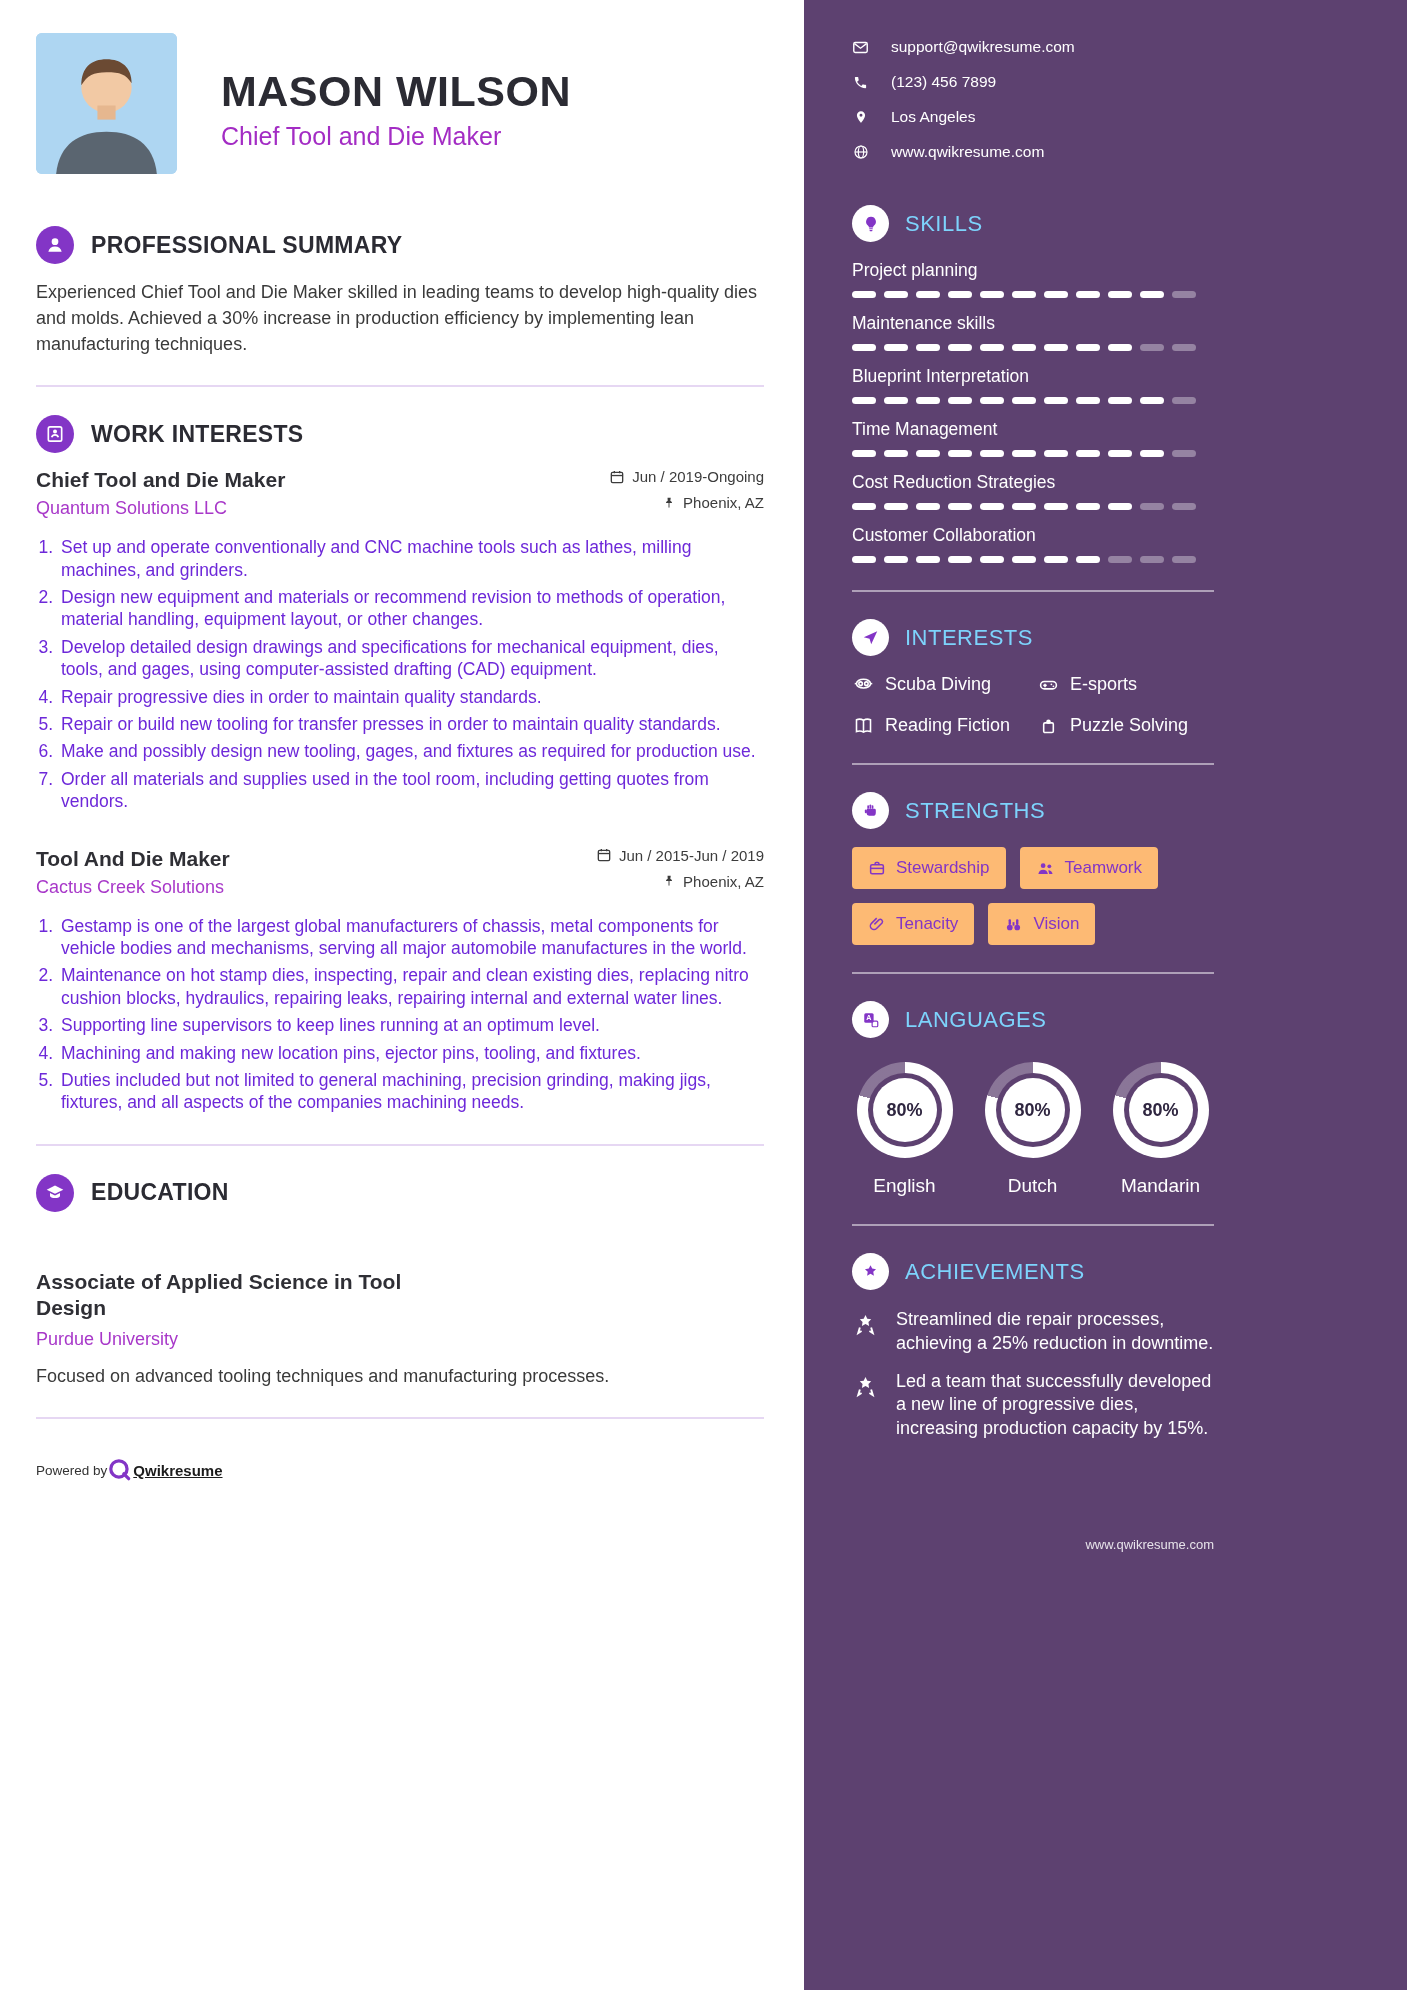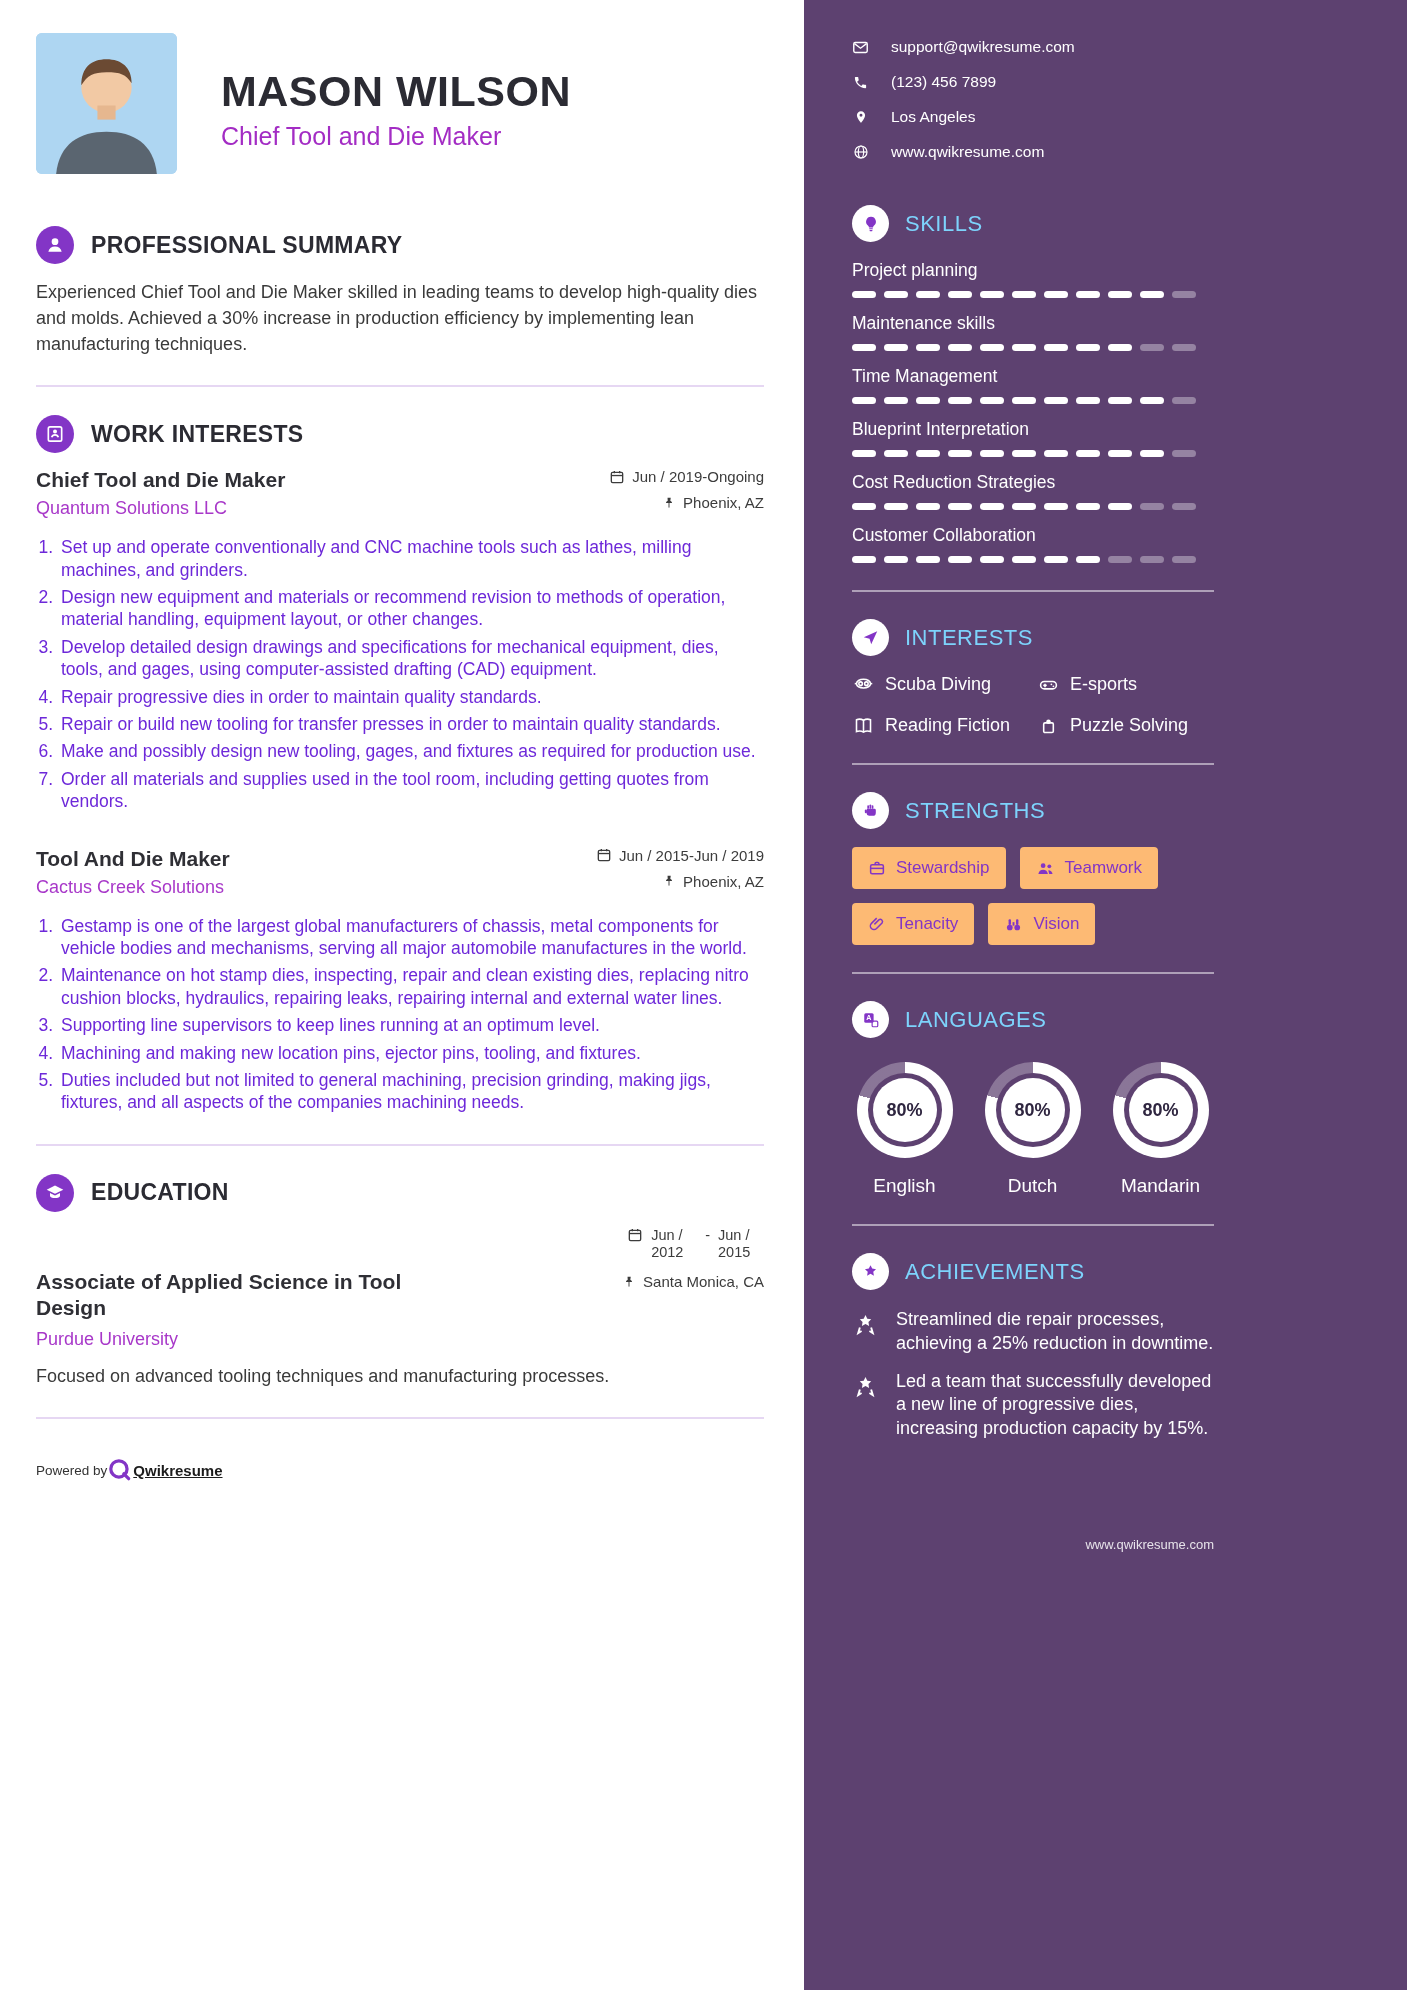--- a/index.html
+++ b/index.html
@@ -232,40 +232,20 @@
               <path d="M6 12v3.5c0 1.4 2.7 2.5 6 2.5s6-1.1 6-2.5V12l-6 3z"></path>
             </svg>
         </span>
         <span class="sec-title">EDUCATION</span>
       </div>
       <div class="edu-head">
         <div class="edu-left">
           <div class="degree">Associate of Applied Science in Tool Design</div>
           <div class="school">Purdue University</div>
         </div>
-        <div class="meta">
-          <div class="edu-dates">
-            <svg width="16" height="16" viewBox="0 0 24 24" fill="none" stroke="#3c3c3c" stroke-width="2">
-                <rect x="3.5" y="5" width="17" height="15.5" rx="2"></rect>
-                <line x1="3.5" y1="9.8" x2="20.5" y2="9.8"></line>
-                <line x1="8" y1="3" x2="8" y2="6.5"></line>
-                <line x1="16" y1="3" x2="16" y2="6.5"></line>
-              </svg>
-            <span class="edu-date">Jun / 2012</span>
-            <span>-</span>
-            <span class="edu-date">Jun / 2015</span>
-          </div>
-          <div class="meta-row">
-            <svg width="14" height="14" viewBox="0 0 24 24" fill="#3c3c3c">
-                <path d="M9.5 3h5.5l-.8 5.2 2.8 2V12H7v-1.8l2.8-2z"></path>
-                <rect x="11.2" y="12" width="1.6" height="8" rx=".8"></rect>
-              </svg>
-            <span>Santa Monica, CA</span>
-          </div>
-        </div>
       </div>
       <p class="edu-note">Focused on advanced tooling techniques and manufacturing processes.</p>
     </div>
 
     <div class="divider"></div>
 
     <div class="footer">
       <span class="powered">Powered by</span>
       <svg width="26" height="26" viewBox="0 0 24 24">
           <circle cx="11" cy="11" r="7.5" fill="none" stroke="#8335c6" stroke-width="3"></circle>
@@ -354,37 +334,37 @@
               <span class="dash"></span>
               <span class="dash"></span>
               <span class="dash"></span>
               <span class="dash"></span>
               <span class="dash"></span>
               <span class="dash dim"></span>
               <span class="dash dim"></span>
             </div>
         </div>
         <div class="skill">
+          <div class="skill-name">Blueprint Interpretation</div>
+          <div class="dash-bar">
+              <span class="dash"></span>
+              <span class="dash"></span>
+              <span class="dash"></span>
+              <span class="dash"></span>
+              <span class="dash"></span>
+              <span class="dash"></span>
+              <span class="dash"></span>
+              <span class="dash"></span>
+              <span class="dash"></span>
+              <span class="dash"></span>
+              <span class="dash dim"></span>
+            </div>
+        </div>
+        <div class="skill">
           <div class="skill-name">Time Management</div>
-          <div class="dash-bar">
-              <span class="dash"></span>
-              <span class="dash"></span>
-              <span class="dash"></span>
-              <span class="dash"></span>
-              <span class="dash"></span>
-              <span class="dash"></span>
-              <span class="dash"></span>
-              <span class="dash"></span>
-              <span class="dash"></span>
-              <span class="dash"></span>
-              <span class="dash dim"></span>
-            </div>
-        </div>
-        <div class="skill">
-          <div class="skill-name">Blueprint Interpretation</div>
           <div class="dash-bar">
               <span class="dash"></span>
               <span class="dash"></span>
               <span class="dash"></span>
               <span class="dash"></span>
               <span class="dash"></span>
               <span class="dash"></span>
               <span class="dash"></span>
               <span class="dash"></span>
               <span class="dash"></span>

